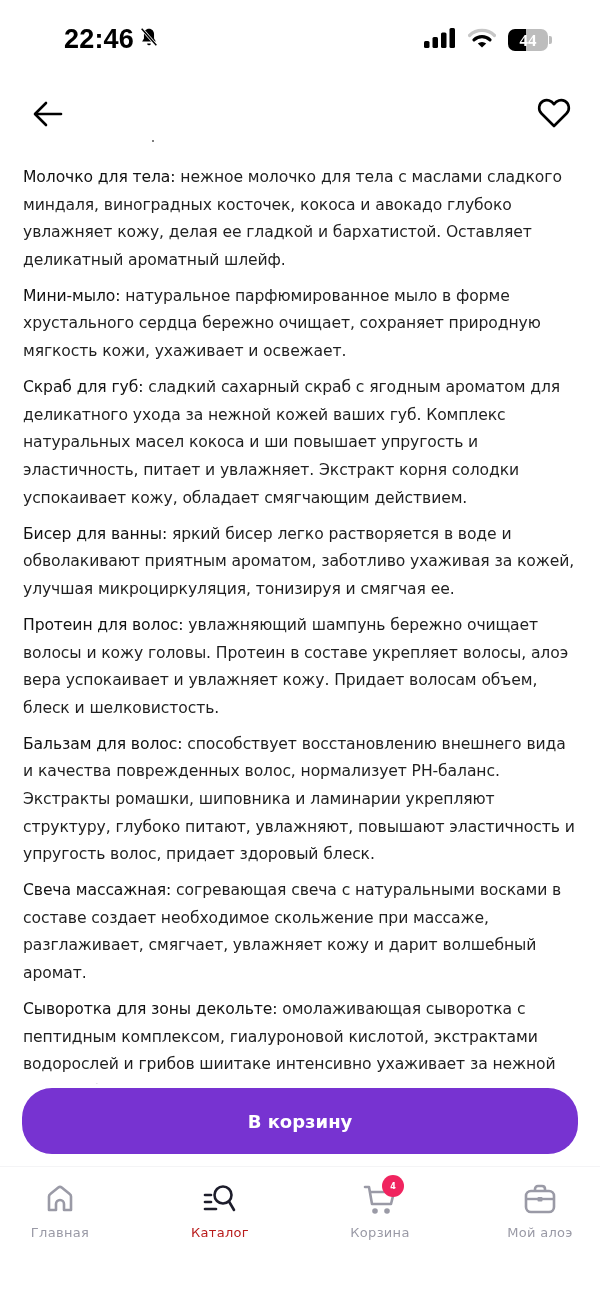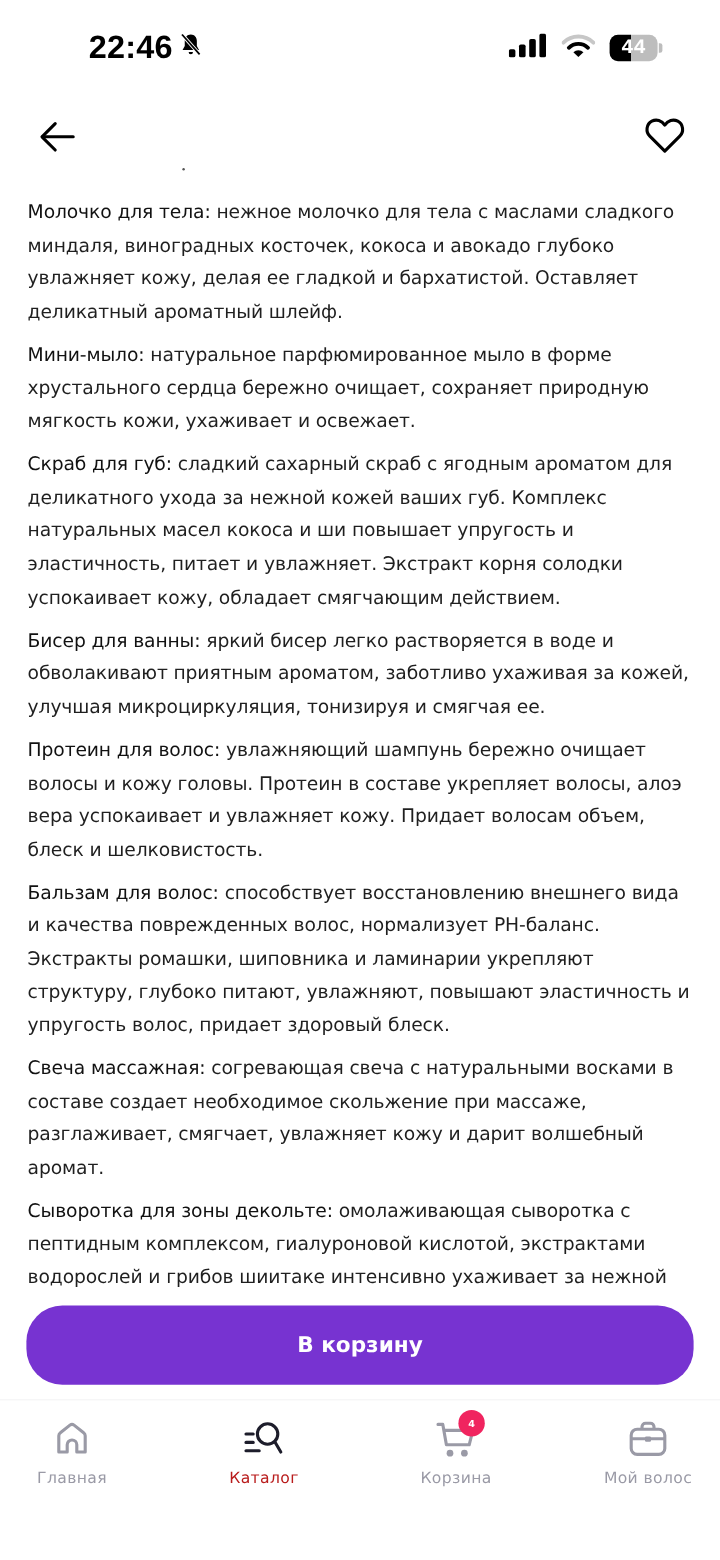--- a/index.html
+++ b/index.html
@@ -14,21 +14,21 @@
     .screen {
       position: relative;
       width: 600px;
       height: 1300px;
       background: #ffffff;
     }
 
     
     .status-bar {
       position: absolute;
-      top: 0; left: 10px; right: 0;
+      top: 0; left: 0; right: 0;
       height: 80px;
     }
     .status-time {
       position: absolute;
       left: 64px;
       top: 24px;
       font-family: "Liberation Sans", sans-serif;
       font-weight: 700;
       font-size: 27px;
       letter-spacing: 0.2px;
@@ -59,21 +59,21 @@
       content: "";
       position: absolute;
       right: -4px;
       top: 7px;
       width: 3px;
       height: 8px;
       border-radius: 0 2px 2px 0;
       background: #bdbdbd;
     }
     .battery-text {
-      font-family: Liberation Mono, monospace;
+      font-family: Liberation Serif, serif;
       font-weight: 700;
       font-size: 17px;
       color: #fff;
       line-height: 1;
     }
 
     
     .header {
       position: absolute;
       top: 90px;
@@ -339,17 +339,17 @@
 
     <div class="nav-item">
       <div class="nav-icon">
         <svg width="34" height="32" viewBox="0 0 34 32">
           <path d="M12 8 V6 C12 4.3 13.3 3 15 3 H19 C20.7 3 22 4.3 22 6 V8" fill="none" stroke="#9a9aa6" stroke-width="2.6"></path>
           <rect x="3" y="8" width="28" height="21" rx="5" fill="none" stroke="#9a9aa6" stroke-width="2.6"></rect>
           <line x1="3.5" y1="16" x2="30.5" y2="16" stroke="#9a9aa6" stroke-width="2.4"></line>
           <rect x="14.5" y="14" width="5" height="4.5" rx="1" fill="#9a9aa6"></rect>
         </svg>
       </div>
-      <span class="nav-label">Мой волос</span>
+      <span class="nav-label">Мой алоэ</span>
     </div>
   </nav>
 
 </div>
 
 </body></html>

